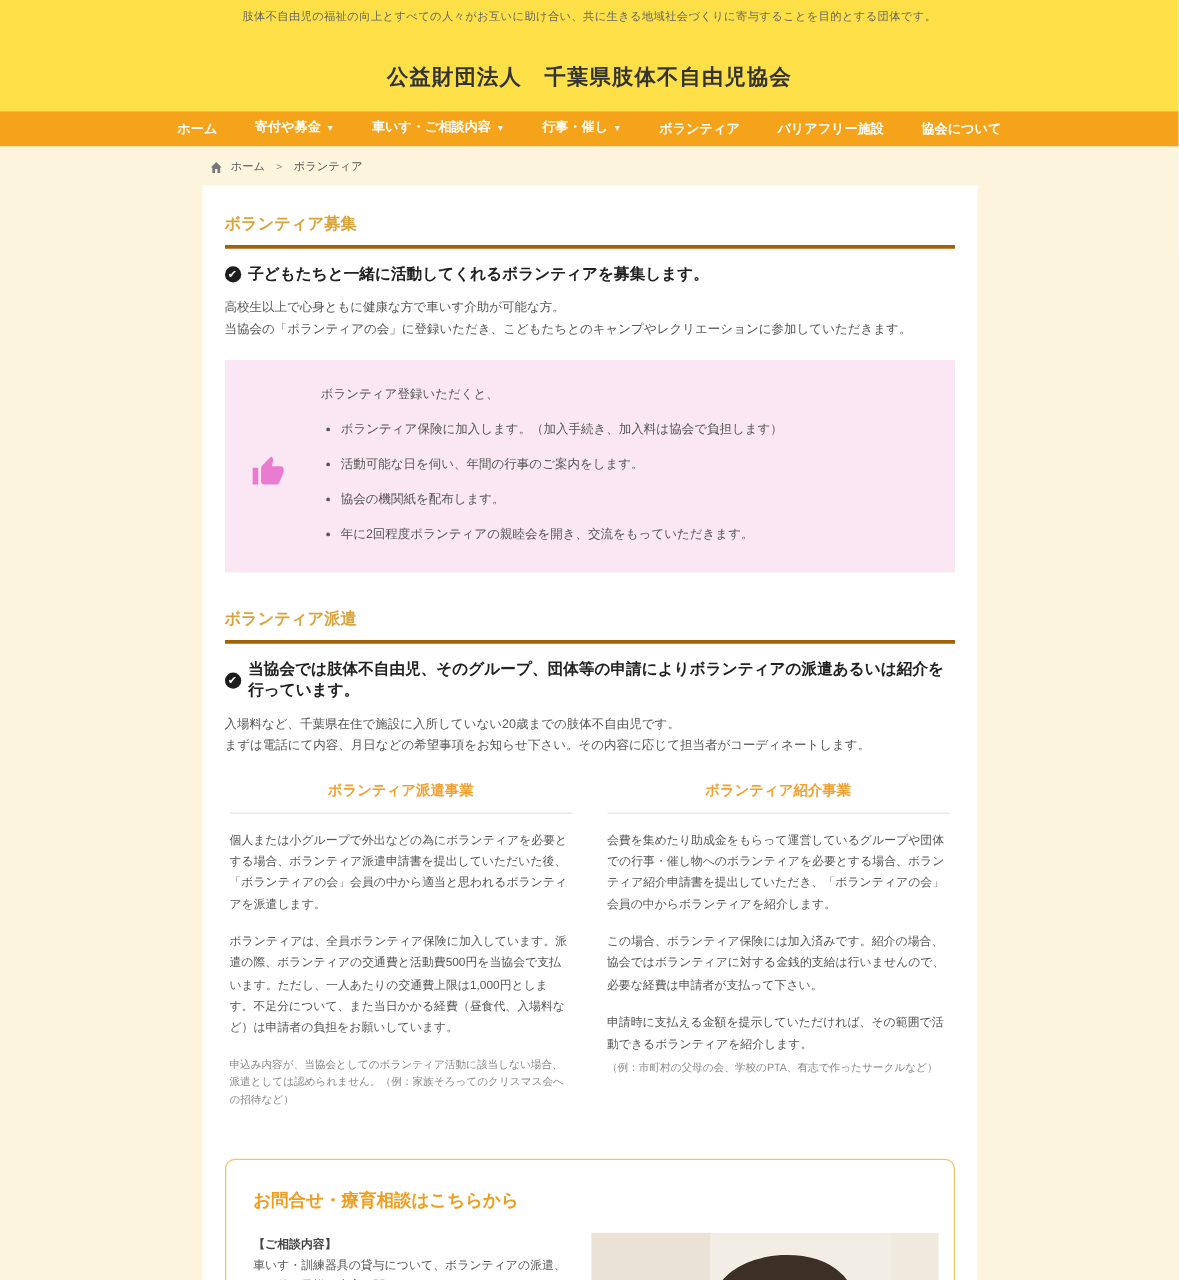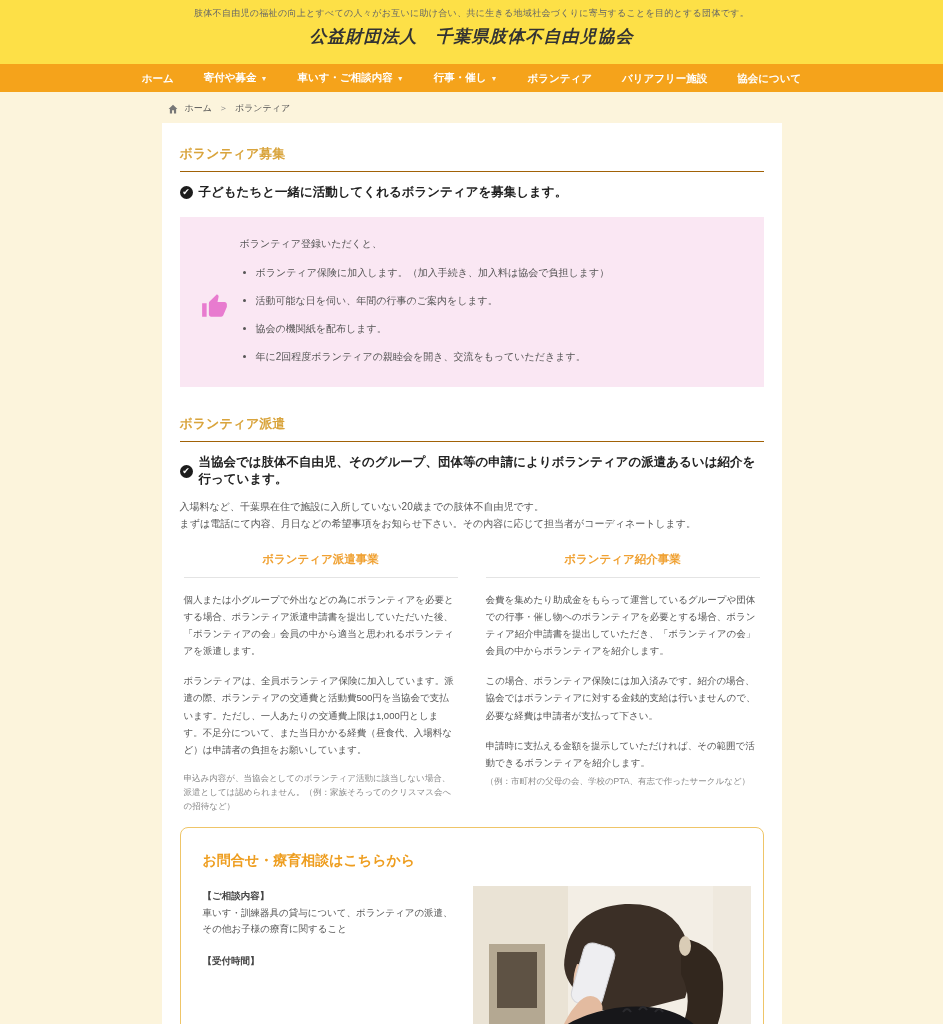--- a/index.html
+++ b/index.html
@@ -6,46 +6,46 @@
   html,body { margin:0; padding:0; }
   body {
     width: 943px;
     min-height: 1024px;
     background: #FCF4DC;
     font-family: "Liberation Sans", "DejaVu Sans", sans-serif;
   }
   
   .top-header { background:#fde047; padding:7px 0 16px; text-align:center; }
   .tagline { font-size:9px; color:#666; letter-spacing:.3px; }
-  .site-title { font-size:17px; color:#333; margin-top:5px; font-weight:600; letter-spacing:1px;font-style:italic; }
+  .site-title { font-size:17px; color:#333; margin-top:30px; font-weight:600; letter-spacing:1px; }
   
   .navbar { background:#F5A31B; height:28px; display:flex; justify-content:center; align-items:center; }
   .nav-item { color:#fff; font-size:10.5px; font-weight:bold; padding:0 15px; line-height:28px; cursor:pointer; white-space:nowrap; }
   .caret { font-size:7px; margin-left:4px; opacity:.9; }
   
   .breadcrumb { width:620px; margin:0 auto; padding:10px 6px 8px; font-size:9px; color:#555; display:flex; align-items:center; gap:7px; }
   .home-icon svg { width:10px; height:10px; fill:#777; display:block; }
   .crumb-sep { color:#888; font-size:9px; }
   .crumb-link { cursor:pointer; }
   
   .content { width:620px; margin:0 auto 22px; background:#fff; padding:18px 18px 26px; }
-  .section-heading { color:#D9A43C; font-size:13px; font-weight:bold; border-bottom:1px solid #a16207; padding-bottom:8px; margin:4px 0 12px; }
+  .section-heading { color:#D9A43C; font-size:13px; font-weight:bold; border-bottom:3px solid #a16207; padding-bottom:8px; margin:4px 0 12px; }
   .lead { font-size:12.5px; font-weight:bold; color:#222; display:flex; align-items:center; gap:6px; margin:12px 0 10px; }
   .check-circle { width:13px; height:13px; border-radius:50%; background:#1c1c1c; color:#fff; font-size:9px; line-height:13px; display:inline-flex; align-items:center; justify-content:center; flex:0 0 13px; }
   .body-text { font-size:10px; color:#555; line-height:1.7; }
   
-  .benefit-box { background:#FAE7F3; margin:16px 0 28px; padding:18px 22px 10px 10px; display:flex; }
+  .benefit-box { background:#FAE7F3; margin:16px 0 28px; padding:18px 22px 10px 10px; display:flex;gap:17px; }
   .thumb-wrap { width:50px; display:flex; align-items:center; justify-content:center; flex:0 0 50px; }
   .thumb-wrap svg { width:27px; height:27px; fill:#E87BCF; }
   .benefit-content { flex:1; font-size:10px; color:#555; }
   .benefit-intro { margin:2px 0 14px; }
   .benefit-list { margin:0; padding-left:16px; list-style:disc; }
   .benefit-list li { margin-bottom:13px; line-height:1.5; }
   
-  .columns { display:flex; gap:28px; margin:20px 4px 14px; }
+  .columns { display:flex; gap:28px; margin:20px 4px 41px; }
   .col { flex:1; }
   .col-title { text-align:center; color:#F0A132; font-weight:bold; font-size:11.5px; border-bottom:1px solid #e4e4e4; padding-bottom:10px; margin-bottom:13px; }
   .col-text { font-size:9.5px; color:#555; line-height:1.8; margin:0 0 13px; }
   .col-note { font-size:8.5px; color:#888; line-height:1.65; margin:0; }
   
   .contact-box { border:1px solid #EFC568; border-radius:8px; padding:14px 12px 14px; }
   .contact-heading { color:#EE9D1E; font-size:14px; font-weight:bold; margin:10px 0 16px 10px; }
   .contact-body { display:flex; gap:18px; align-items:flex-start; }
   .contact-info { flex:1; padding-left:10px; font-size:9.5px; color:#555; line-height:1.75; }
   .info-label { font-weight:bold; color:#444; margin-top:15px; }
@@ -81,20 +81,24 @@
   <span class="crumb-sep">＞</span>
   <span>ボランティア</span>
 </div>
 
 <div class="content">
 
   <div class="section-heading">ボランティア募集</div>
   <div class="lead">
     <span class="check-circle">✔</span>
     <span>子どもたちと一緒に活動してくれるボランティアを募集します。</span>
+  </div>
+  <div class="body-text">
+    <div>高校生以上で心身ともに健康な方で車いす介助が可能な方。</div>
+    <div>当協会の「ボランティアの会」に登録いただき、こどもたちとのキャンプやレクリエーションに参加していただきます。</div>
   </div>
 
   <div class="benefit-box">
     <div class="thumb-wrap">
       <svg viewBox="0 0 24 24">
           <path d="M1 21h4V9H1v12zM23 10c0-1.1-.9-2-2-2h-6.31l.95-4.57.03-.32c0-.41-.17-.79-.44-1.06L14.17 1 7.59 7.59C7.22 7.95 7 8.45 7 9v10c0 1.1.9 2 2 2h9c.83 0 1.54-.5 1.84-1.22l3.02-7.05c.09-.23.14-.47.14-.73v-2z"></path>
         </svg>
     </div>
     <div class="benefit-content">
       <div class="benefit-intro">ボランティア登録いただくと、</div>

